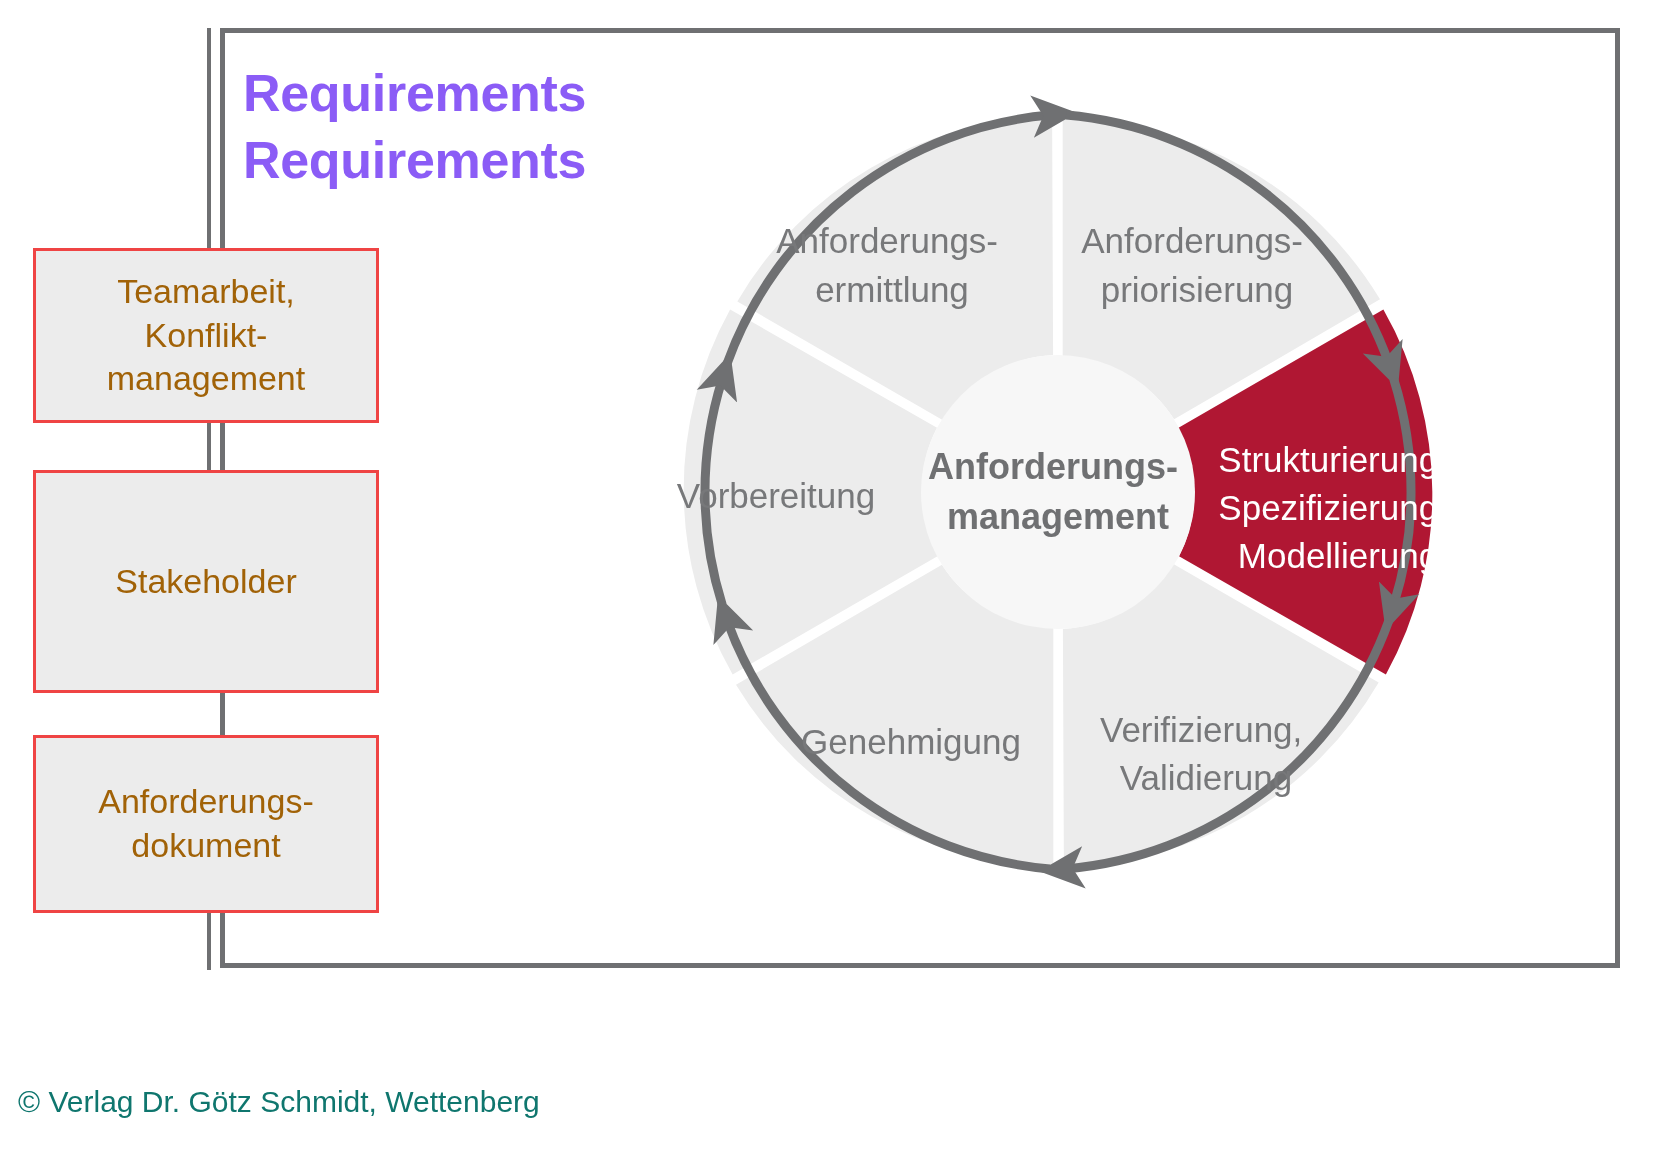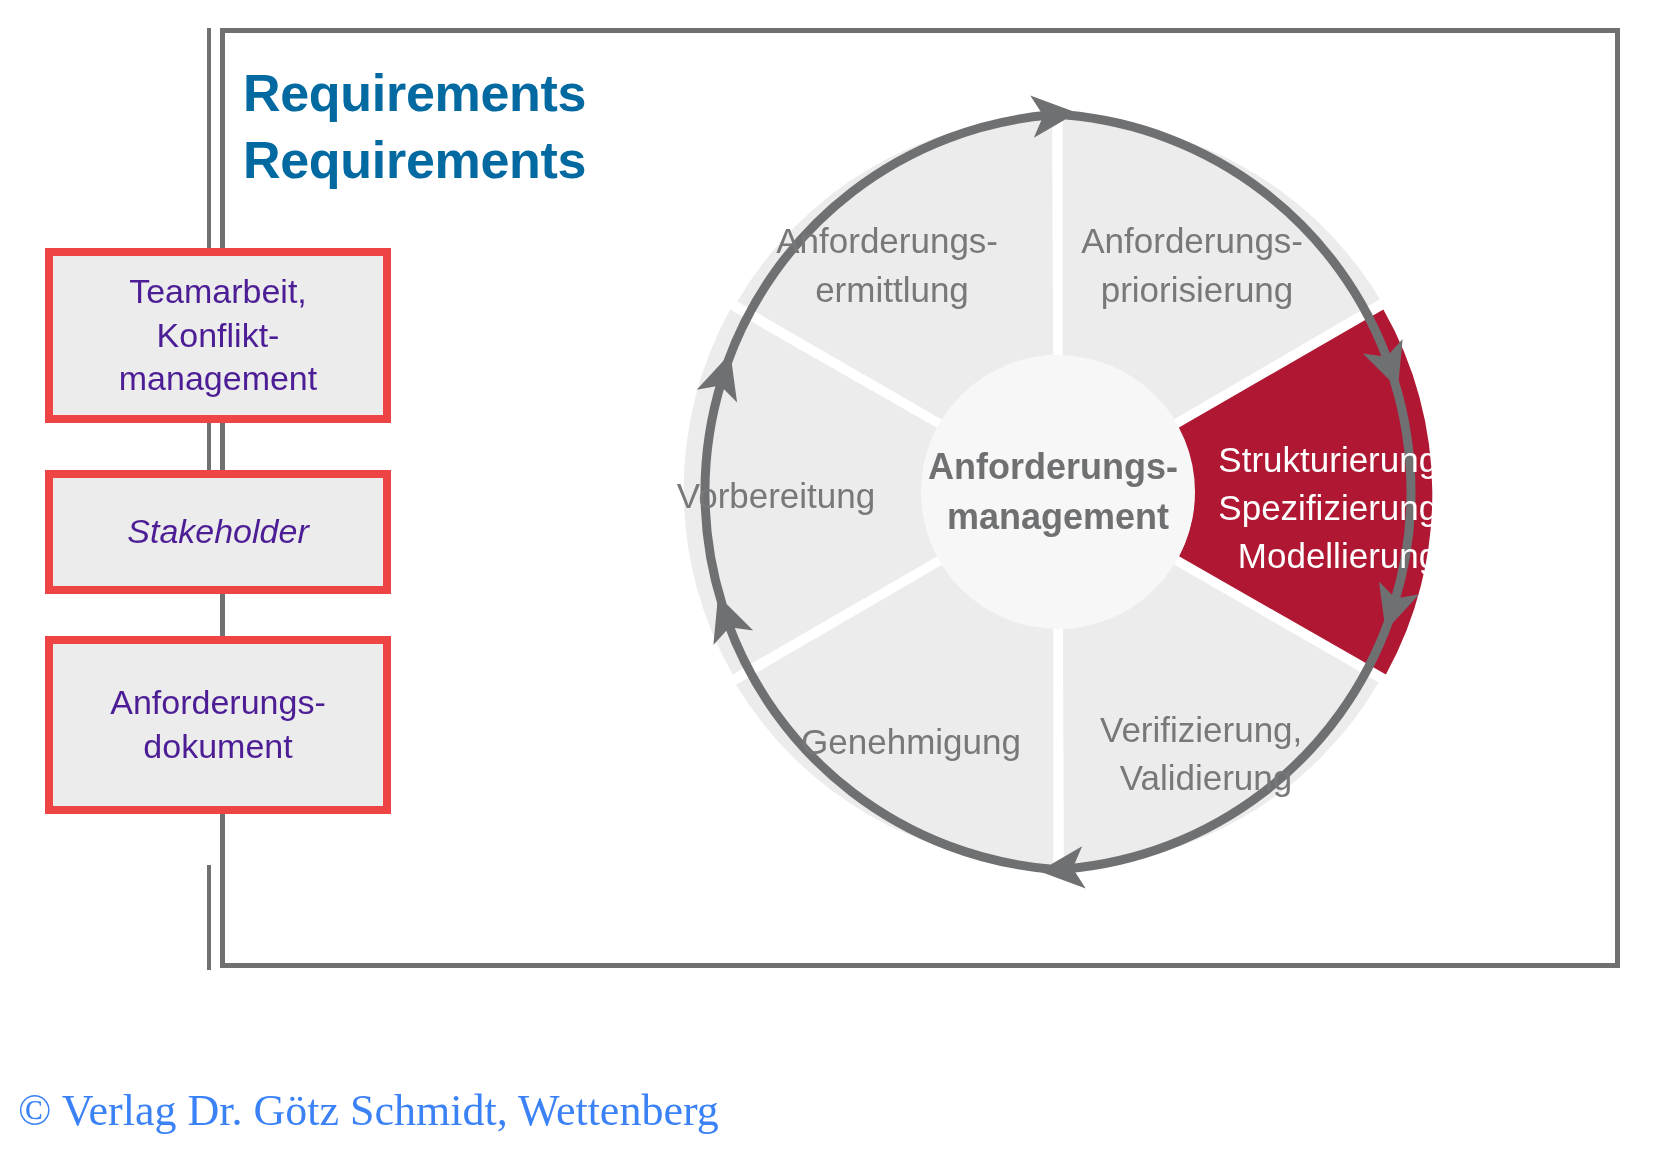--- a/index.html
+++ b/index.html
@@ -23,44 +23,43 @@
   }
 
   
   .title{
     position:absolute;
     left:243px;top:60px;
     width:520px;
     font-size:52px;
     font-weight:bold;
     line-height:1.28;
-    color:#0369a1;
+    color:#8b5cf6;
     letter-spacing:-0.3px;
   }
   .title .l2{display:block;}
 
   
   .boxcol{position:absolute;left:33px;top:248px;width:346px;}
   .pbox{
     position:relative;
     width:346px;
     background:#ececec;
-    border:8px solid #ef4444;
+    border:3px solid #ef4444;
     box-sizing:border-box;
-    color:#4c1d95;
+    color:#a16207;
     display:flex;
     align-items:center;
     justify-content:center;
     text-align:center;
     font-size:34px;
     line-height:1.28;
-    margin-left:12px;
   }
   #box-team{height:175px;}
-  #box-stake{height:124px;font-style:italic;}
+  #box-stake{height:223px;}
   #box-doc{height:178px;}
   .connector{
     position:absolute;
     left:207px;
     width:4px;
     background:#6f7072;
   }
   
   .stem-top{top:28px;height:222px;}
   .stem-1{top:423px;height:47px;}
@@ -83,23 +82,23 @@
     font-family:"Liberation Sans", sans-serif;
     font-size:36px;
     font-weight:bold;
     text-anchor:middle;
   }
 
   
   .copyright{
     position:absolute;
     left:18px;top:1085px;
-    font-size:44px;
-    color:#3b82f6;
-    font-family:Liberation Serif, serif;
+    font-size:30px;
+    color:#0f766e;
+    font-family:Liberation Sans, sans-serif;
     white-space:nowrap;
   }
 </style>
 </head>
 <body>
 
 <div id="stage">
 
   <div class="frame"></div>
 

